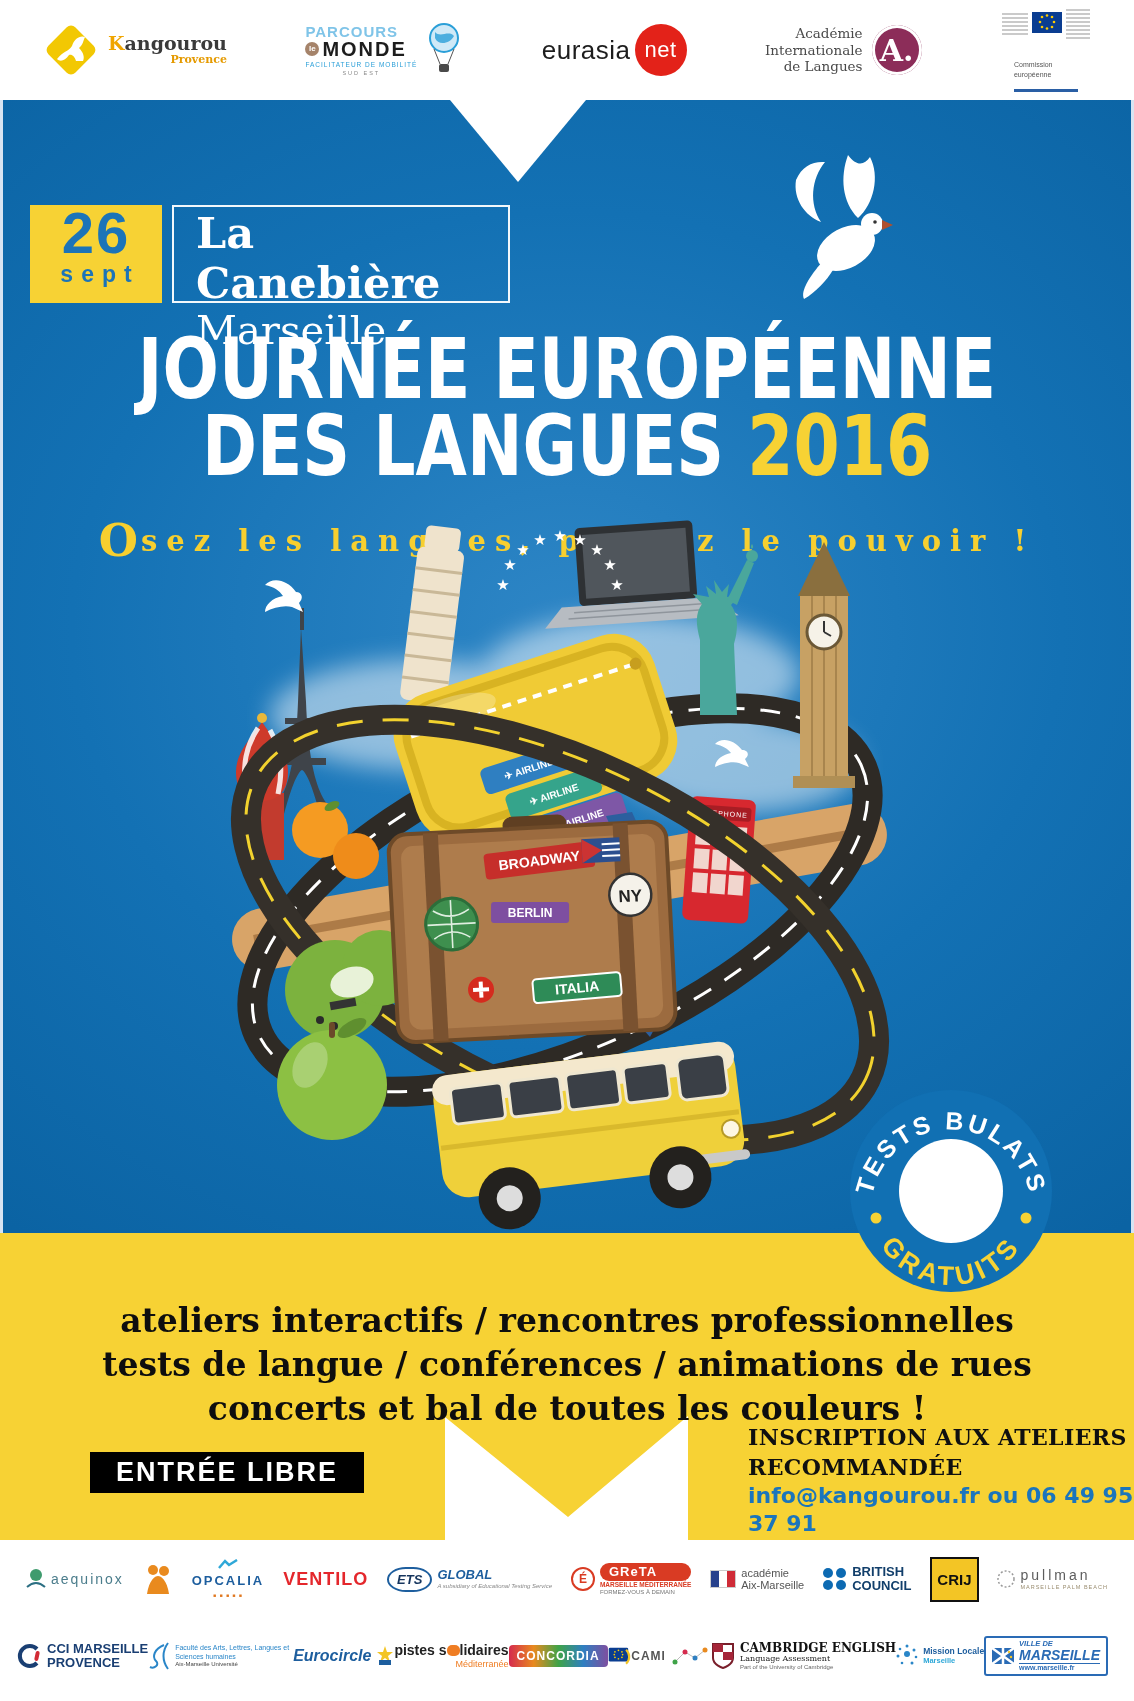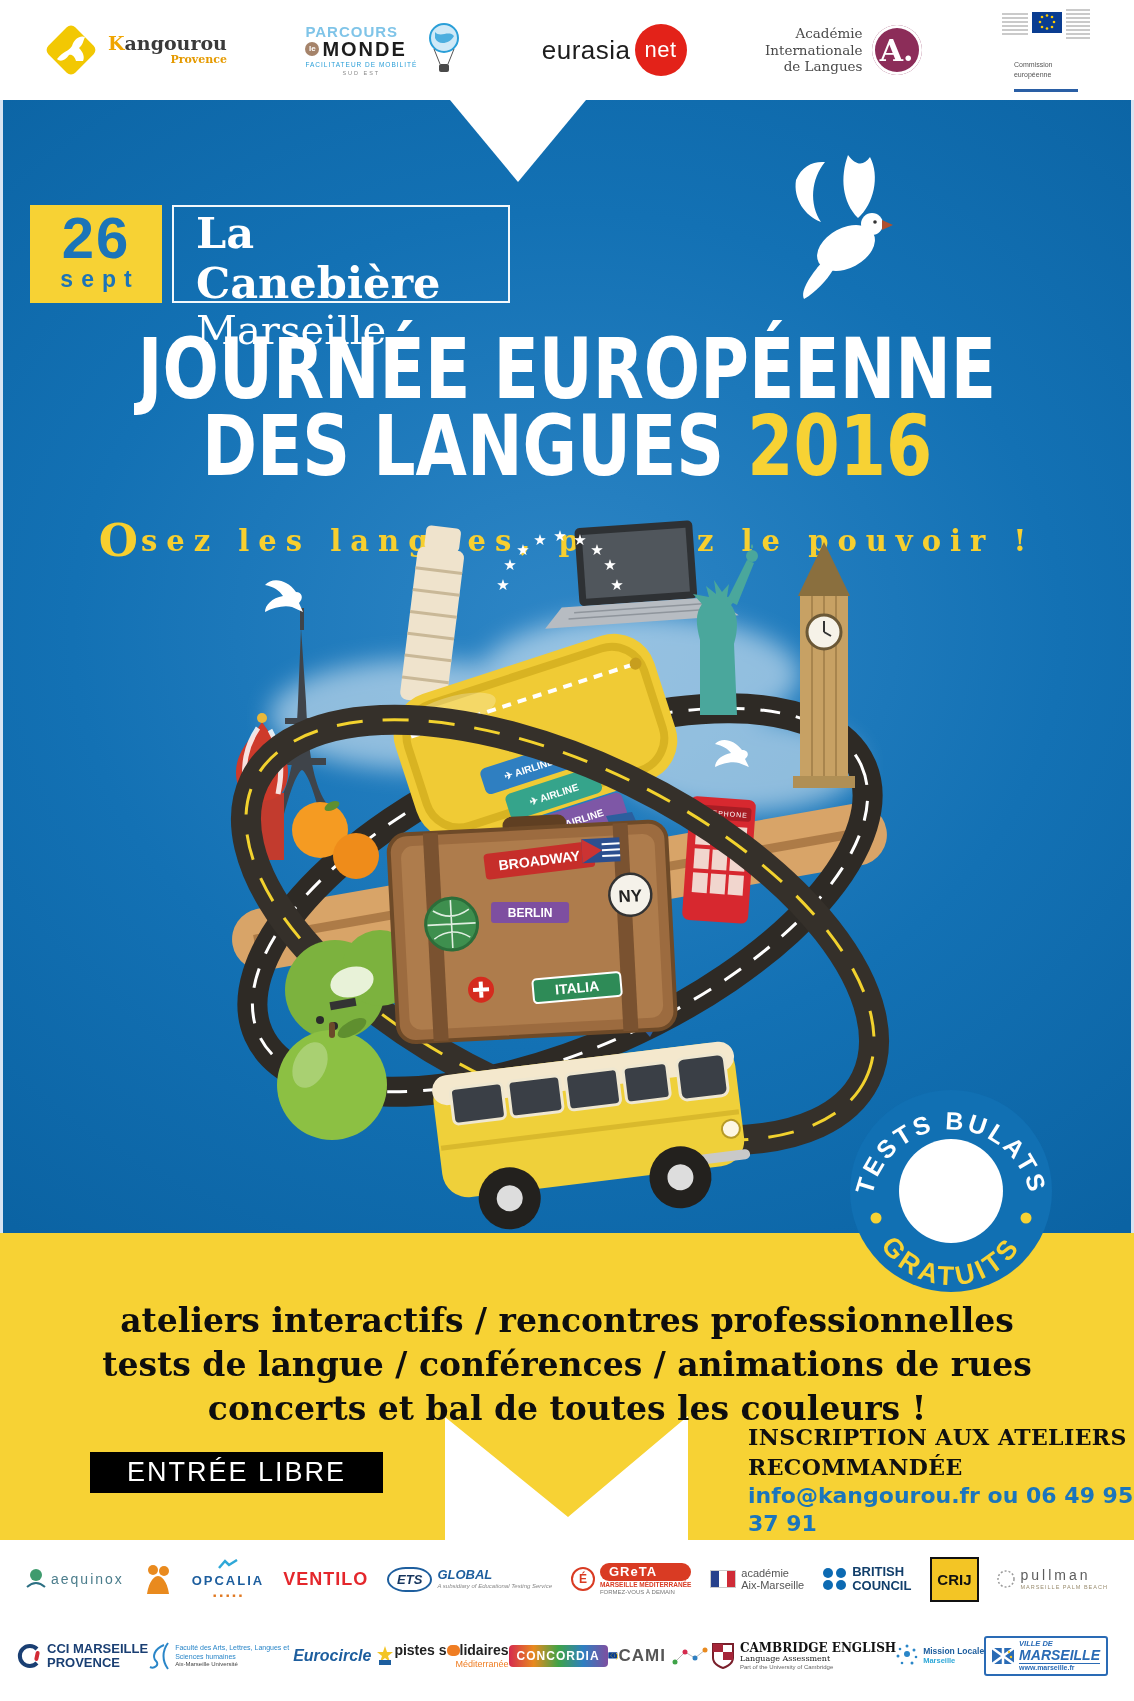--- a/index.html
+++ b/index.html
@@ -35,40 +35,40 @@
 
   
   .chevron-top{position:absolute;top:100px;left:450px;width:136px;height:82px;background:#fff;
     clip-path:polygon(0 0,100% 0,50% 100%);}
   .yellowband{position:absolute;left:0;right:0;top:1233px;height:307px;background:#f7d234;}
   .mnotch{position:absolute;left:400px;top:1390px;width:340px;height:151px;}
   .footer{position:absolute;left:0;right:0;top:1540px;height:161px;background:#fff;}
 
   
   .date{left:30px;top:205px;width:132px;height:98px;background:#f7d234;color:#1c74b8;text-align:center;}
-  .date .d1{font-size:58px;font-weight:700;line-height:56px;margin-top:5px;letter-spacing:2px;}
+  .date .d1{font-size:58px;font-weight:700;line-height:56px;letter-spacing:2px;}
   .date .d2{font-size:23px;font-weight:700;letter-spacing:8px;line-height:26px;text-indent:8px;}
   .venue{left:172px;top:205px;width:312px;height:94px;border:2px solid rgba(255,255,255,.95);
     color:#fff;font-family:"DejaVu Serif",serif;padding-left:22px;}
   .venue .v1{font-size:43px;font-weight:700;line-height:50px;margin-top:1px;}
   .venue .v2{font-size:40px;font-weight:400;line-height:44px;}
 
   
   .title{left:0;top:331px;width:1134px;text-align:center;color:#fff;font-family:"DejaVu Sans",sans-serif;}
   .tl{font-size:83px;font-weight:700;line-height:77px;transform:scaleX(.8);transform-origin:50% 50%;white-space:nowrap;}
   .tl .yr{color:#f7d234;}
   .subtitle{left:0;top:514px;width:1134px;text-align:center;color:#f7cf2f;
     font-family:"DejaVu Serif",serif;font-weight:700;font-size:29px;letter-spacing:9px;white-space:nowrap;}
   .subtitle .big{font-size:45px;letter-spacing:3px;vertical-align:-5px;}
 
   
   .acts{left:0;top:1299px;width:1134px;text-align:center;color:#0e0e0e;
     font-family:"DejaVu Serif",serif;font-weight:700;font-size:33px;line-height:44px;}
-  .entree{left:90px;top:1452px;background:#000;color:#fff;font-weight:400;font-size:27px;line-height:41px;
-    padding:0 37px;letter-spacing:2px;white-space:nowrap;}
+  .entree{left:90px;top:1452px;background:#000;color:#fff;font-weight:700;font-size:27px;line-height:41px;
+    padding:0 26px;letter-spacing:2px;white-space:nowrap;}
   .insc{left:748px;top:1422px;color:#101010;}
   .insc .i1{font-family:"DejaVu Serif",serif;font-weight:700;font-size:22px;line-height:30px;letter-spacing:.4px;}
   .insc .iw{font-family:"DejaVu Sans",sans-serif;font-weight:700;font-size:30px;line-height:36px;color:#1b75bc;}
   .insc .ie{font-family:"DejaVu Sans",sans-serif;font-weight:700;font-size:22px;line-height:28px;color:#1b75bc;}
 
   
   .frow{display:flex;align-items:center;justify-content:space-between;height:78px;padding:0 26px;}
   .frow2{height:72px;margin-top:2px;padding-left:16px;}
   .flogo{display:flex;align-items:center;gap:5px;white-space:nowrap;}
   .stack{display:flex;flex-direction:column;line-height:1.12;}
@@ -94,21 +94,21 @@
   .pullsub{color:#9a8d70;font-size:5.5px;letter-spacing:1px;}
   .ccitxt{color:#1a3f73;font-weight:700;font-size:13px;line-height:1.1;}
   .amutxt{color:#2a86c8;font-size:7px;white-space:normal;width:118px;line-height:1.25;}
   .amusub{color:#444;font-size:6px;}
   .euro{color:#1d5e9e;font-weight:700;font-style:italic;font-size:16px;}
   .pistes{color:#222;font-size:14px;font-weight:600;}
   .pistes .bub{display:inline-block;width:13px;height:11px;background:#ef7d23;border-radius:5px;vertical-align:-1px;}
   .pisub{color:#ef7d23;font-size:9px;text-align:right;}
   .conc{background:linear-gradient(90deg,#d52b4e,#e88a1f,#3fa348,#2f7fc1,#7e4fa0);color:#fff;font-weight:700;
      font-size:12px;padding:4px 8px;border-radius:4px;letter-spacing:1px;}
-  .cami{color:#555;font-weight:700;font-size:17px;letter-spacing:1px;}
+  .cami{color:#555;font-weight:700;font-size:12px;letter-spacing:1px;}
   .cambtxt{font-family:"DejaVu Serif",serif;font-weight:700;font-size:12px;color:#111;line-height:1.1;}
   .cambsub{font-family:"DejaVu Serif",serif;font-size:8px;color:#222;}
   .cambsub2{font-size:6px;color:#666;}
   .mltxt{color:#1d5e9e;font-weight:700;font-size:8.5px;line-height:1.15;}
   .mlsub{color:#2fa8d8;font-size:7.5px;font-weight:700;}
   .vdm{border:2px solid #2a6bb5;border-radius:3px;padding:2px 6px;display:flex;align-items:center;gap:5px;}
   .vdm .t1{color:#2a6bb5;font-style:italic;font-size:7.5px;font-weight:700;line-height:1;}
   .vdm .t2{color:#2a6bb5;font-style:italic;font-size:14px;font-weight:700;line-height:1;}
   .vdm .t3{color:#2a6bb5;font-size:7px;font-weight:700;border-top:1px solid #2a6bb5;margin-top:1px;}
 </style>

